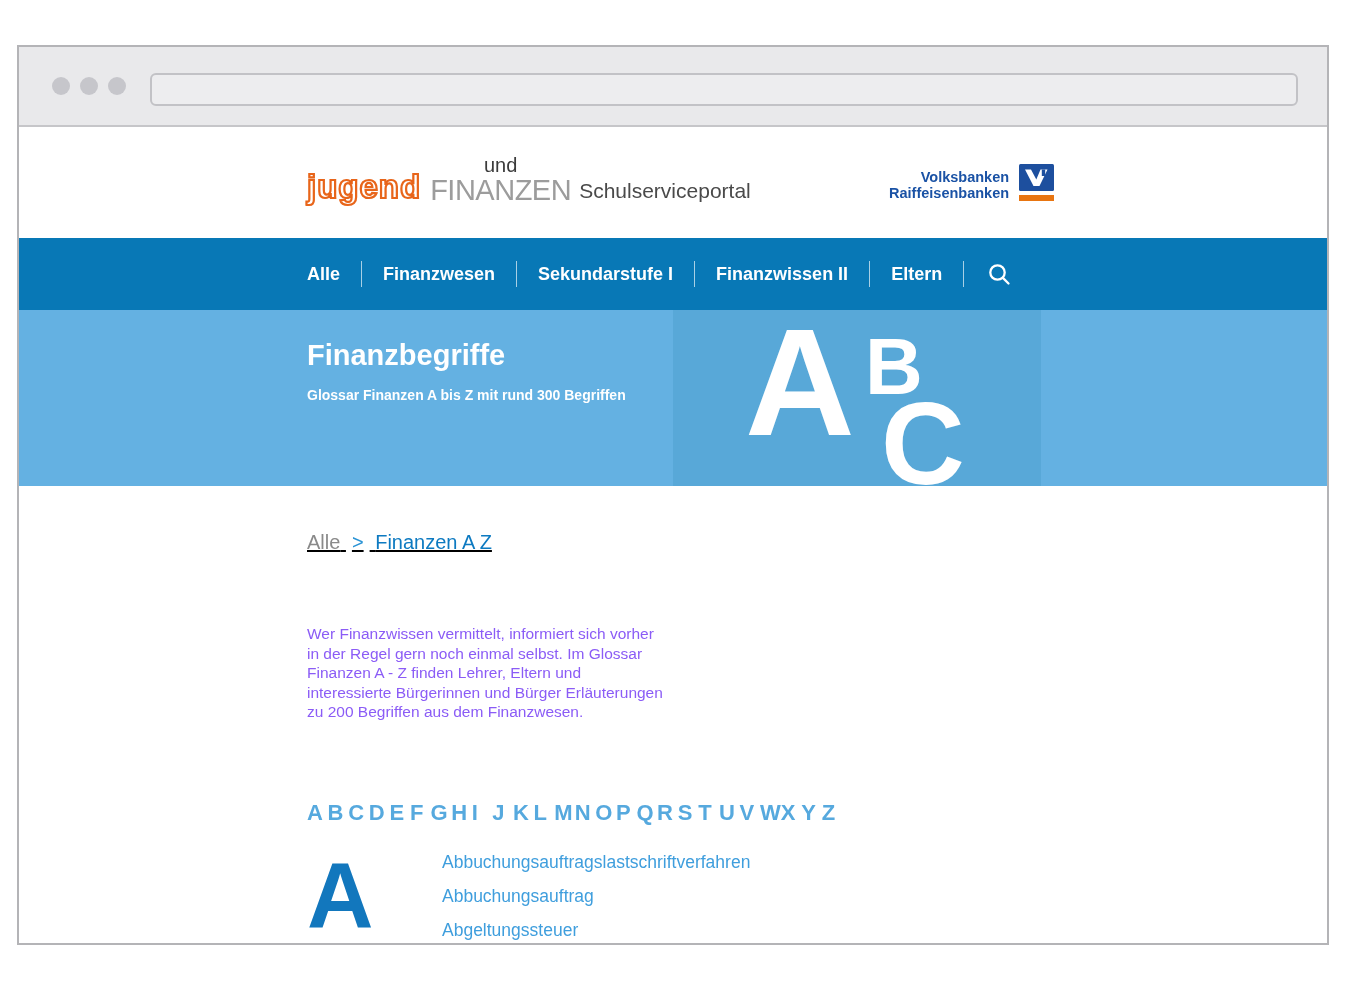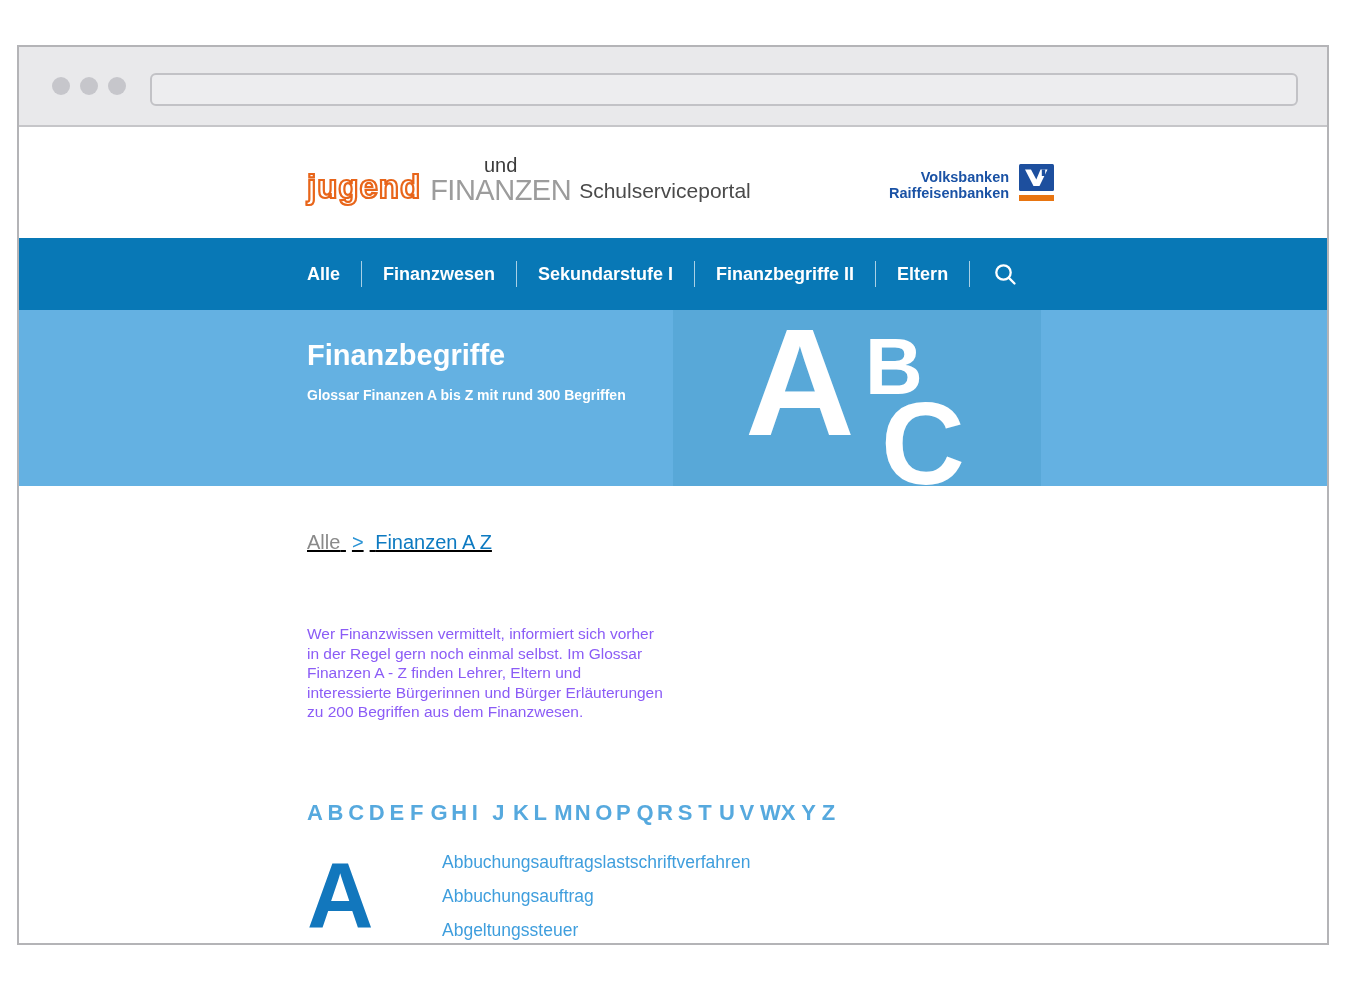--- a/index.html
+++ b/index.html
@@ -136,21 +136,21 @@
 
   <div class="nav">
     <ul class="nav-list">
 
         <li class="nav-item">Alle</li>
 
         <li class="nav-item">Finanzwesen</li>
 
         <li class="nav-item">Sekundarstufe I</li>
 
-        <li class="nav-item">Finanzbegriffe II</li>
+        <li class="nav-item">Finanzwissen II</li>
 
         <li class="nav-item">Eltern</li>
 
       <li class="nav-search">
         <svg width="25" height="25" viewBox="0 0 25 25" aria-hidden="true">
           <circle cx="10.5" cy="10.5" r="7.2" fill="none" stroke="#ffffff" stroke-width="2.3"></circle>
           <line x1="15.9" y1="15.9" x2="21.5" y2="21.5" stroke="#ffffff" stroke-width="2.3" stroke-linecap="round"></line>
         </svg>
       </li>
     </ul>

